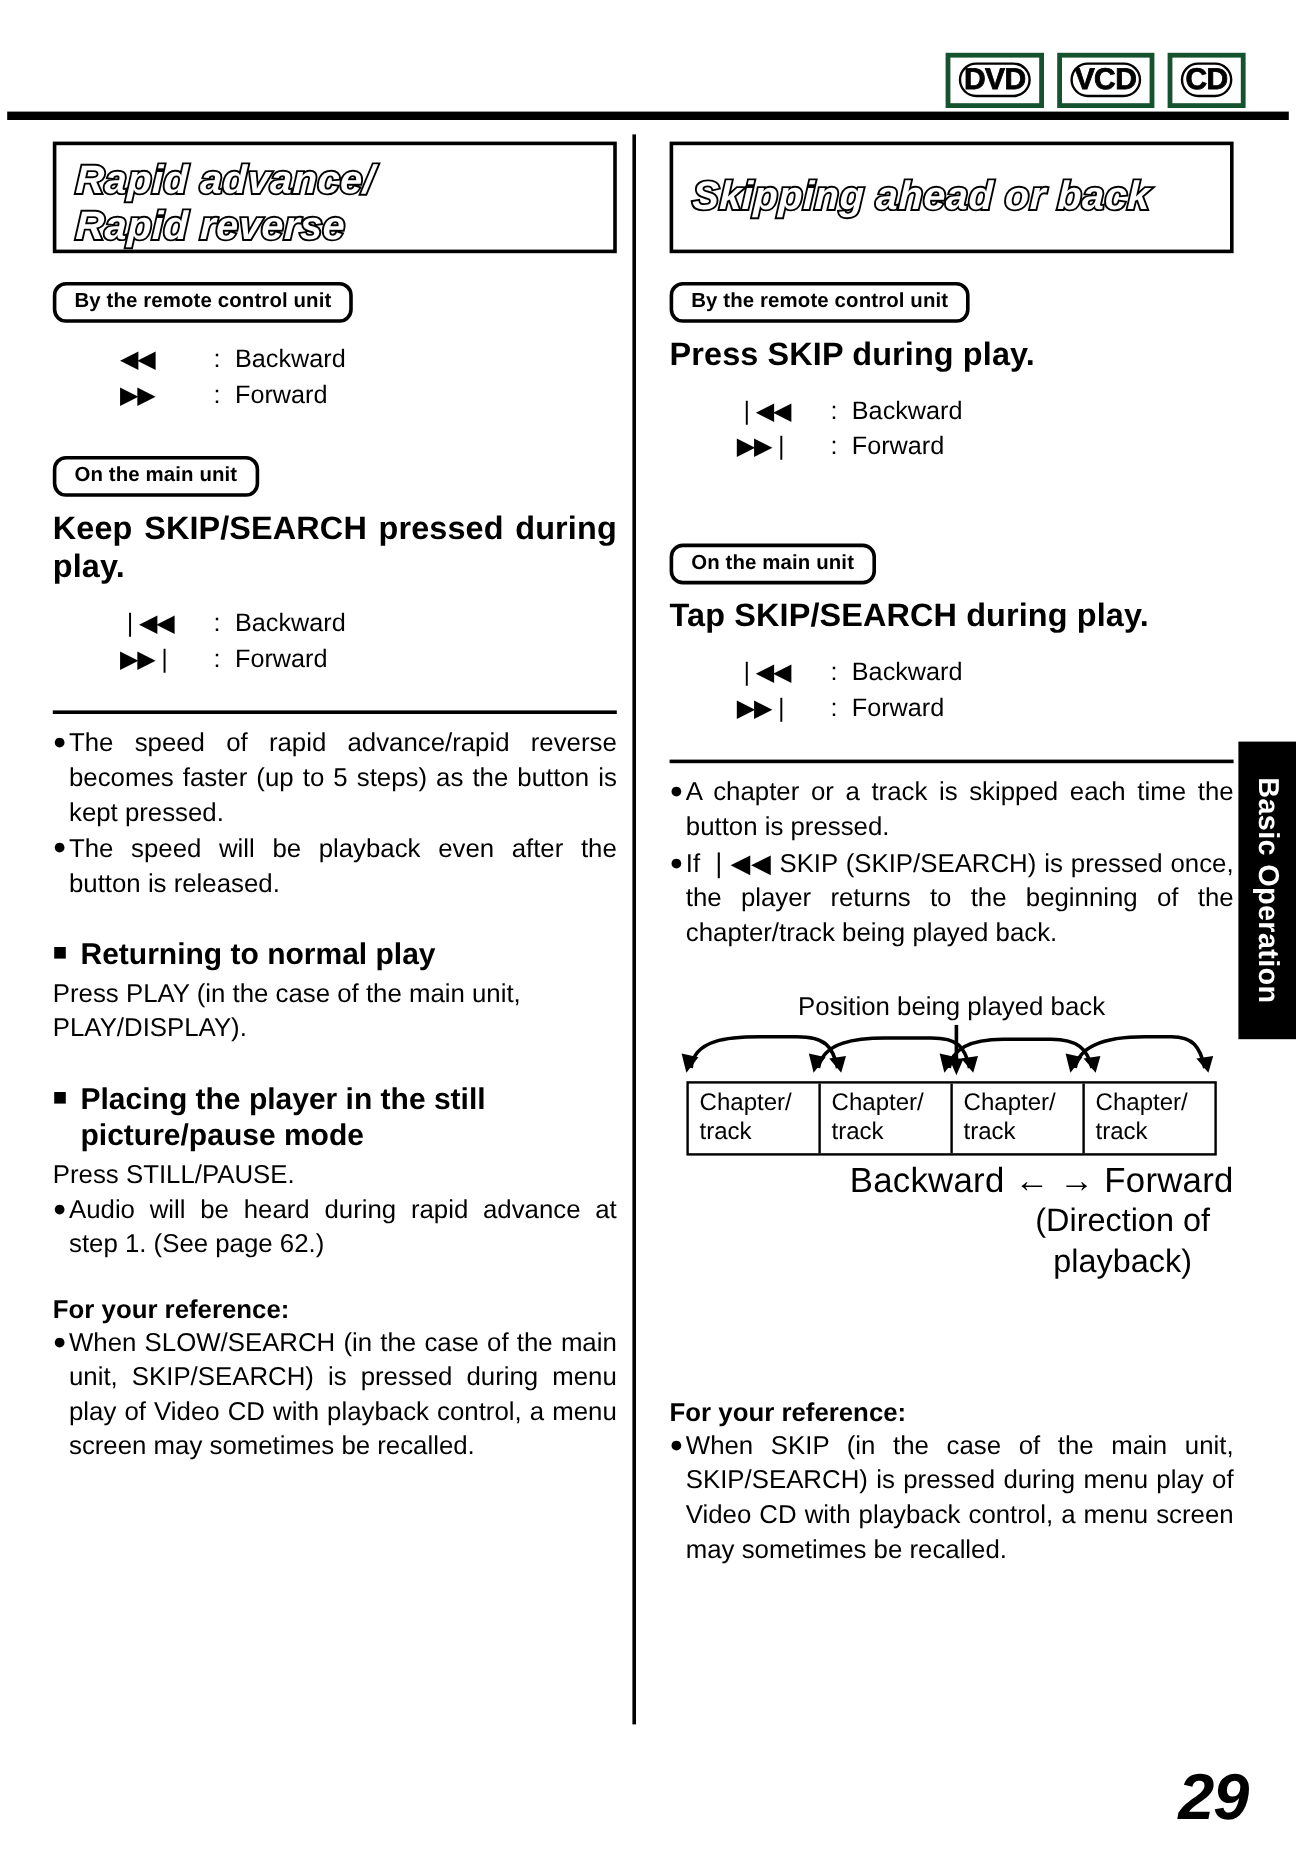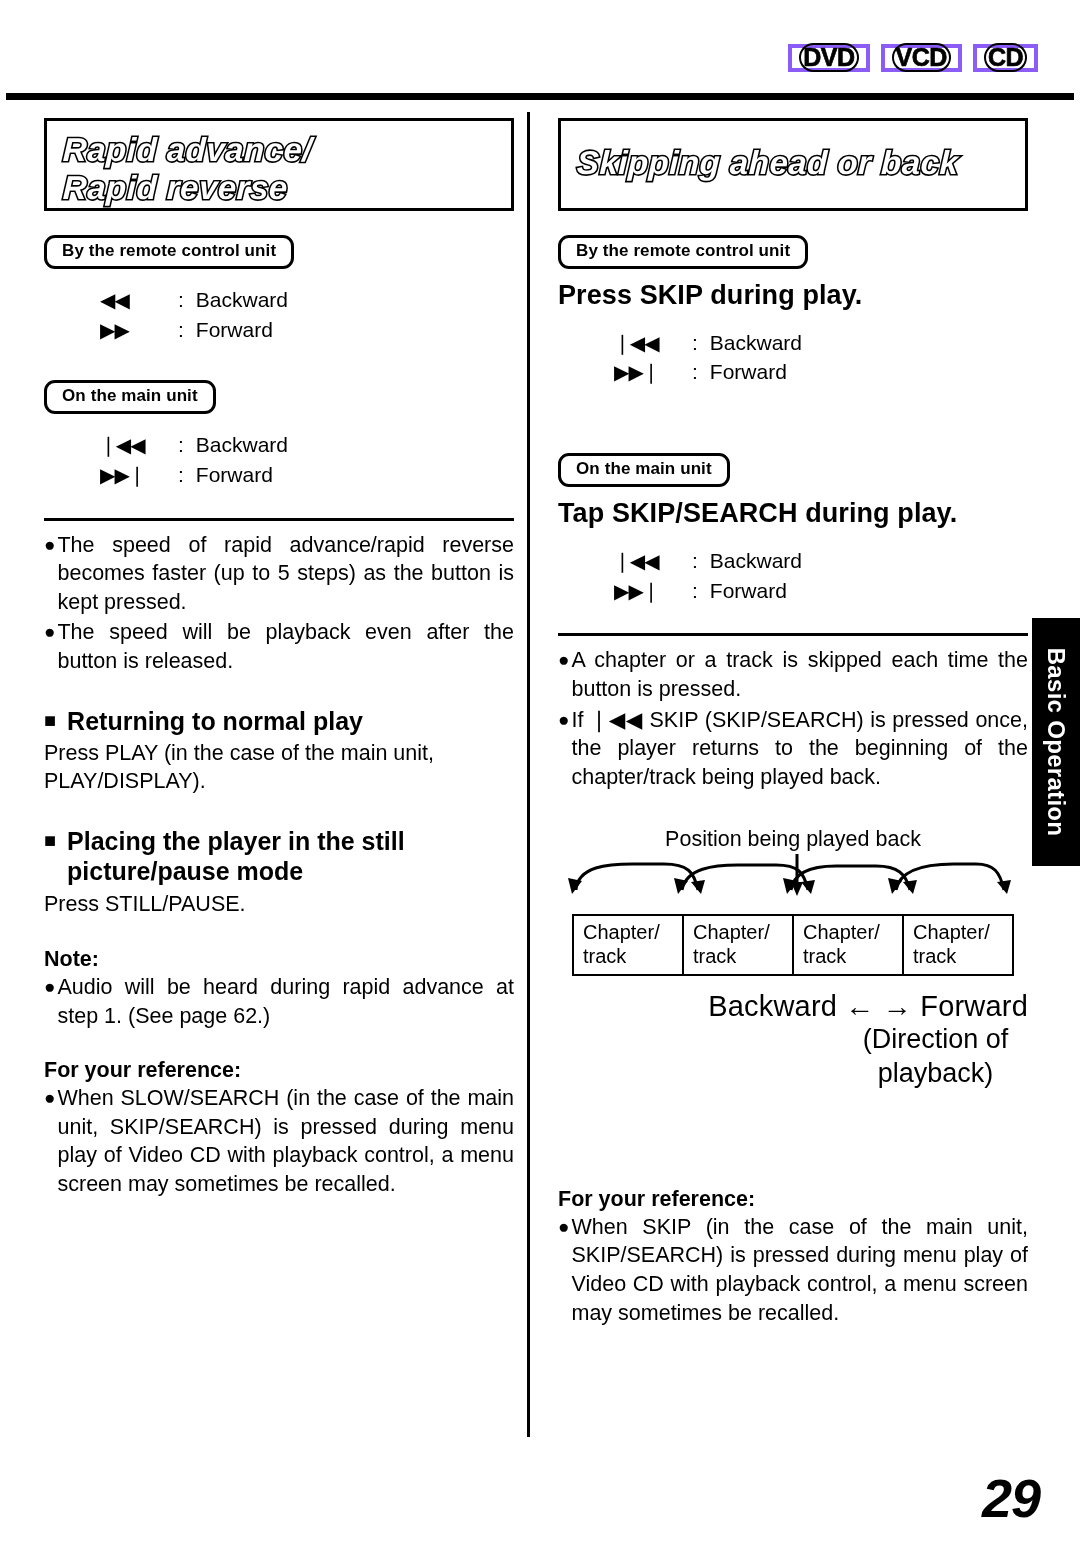--- a/index.html
+++ b/index.html
@@ -23,27 +23,27 @@
   
   .media-badges {
     position: absolute;
     top: 44px;
     right: 42px;
     display: flex;
     gap: 11px;
     align-items: center;
   }
   .badge {
-    border: 4px solid #8b5cf6;
+    border: 4px solid #14532d;
     padding: 2px 7px 3px 7px;
     display: flex;
     align-items: center;
     justify-content: center;
     min-width: 62px;
-    height: 28px;
+    height: 46px;
     box-sizing: border-box;
   }
   .badge-text {
     font-size: 25px;
     font-weight: bold;
     letter-spacing: -0.5px;
     line-height: 1;
     -webkit-text-stroke: 0.7px #000;
     border-radius: 8px;
     padding: 0 2px;
@@ -203,21 +203,21 @@
     font-size: 21.5px;
     text-align: center;
     margin-bottom: 2px;
   }
   .diagram-svg-wrap { width: 455px; }
   .chapter-row {
     display: flex;
     border: 2.5px solid #000;
     box-sizing: border-box;
     width: 442px;
-    margin: 14px auto;
+    margin: 0 auto;
   }
   .chapter-cell {
     flex: 1 1 0;
     border-right: 2.5px solid #000;
     box-sizing: border-box;
     padding: 4px 0 6px 9px;
     font-size: 20px;
     line-height: 1.2;
   }
   .chapter-cell:last-child { border-right: none; }
@@ -304,20 +304,21 @@
       <div class="legend-row">
         <span class="legend-sym">▶▶</span>
         <span class="legend-colon">:</span>
         <span>Forward</span>
       </div>
     </div>
 
     <div style="height:30px"></div>
 
     <div class="pill" style="margin-top:6px">On the main unit</div>
+    <div class="instruction">Keep SKIP/SEARCH pressed during play.</div>
 
     <div class="legend">
       <div class="legend-row">
         <span class="legend-sym">❘◀◀</span>
         <span class="legend-colon">:</span>
         <span>Backward</span>
       </div>
       <div class="legend-row">
         <span class="legend-sym">▶▶❘</span>
         <span class="legend-colon">:</span>
@@ -343,21 +344,20 @@
       <span>Returning to normal play</span>
     </div>
     <div class="body-text">Press PLAY (in the case of the main unit, PLAY/DISPLAY).</div>
 
     <div class="sq-heading">
       <span class="sq-mark">■</span>
       <span>Placing the player in the still picture/pause mode</span>
     </div>
     <div class="body-text">Press STILL/PAUSE.</div>
 
-    <div class="label-bold">Note:</div>
     <div class="bullets">
       <div class="bullet">
         <span class="bullet-dot">●</span>
         <span class="bullet-text">Audio will be heard during rapid advance at step 1. (See page 62.)</span>
       </div>
     </div>
 
     <div class="label-bold">For your reference:</div>
     <div class="bullets">
       <div class="bullet">

